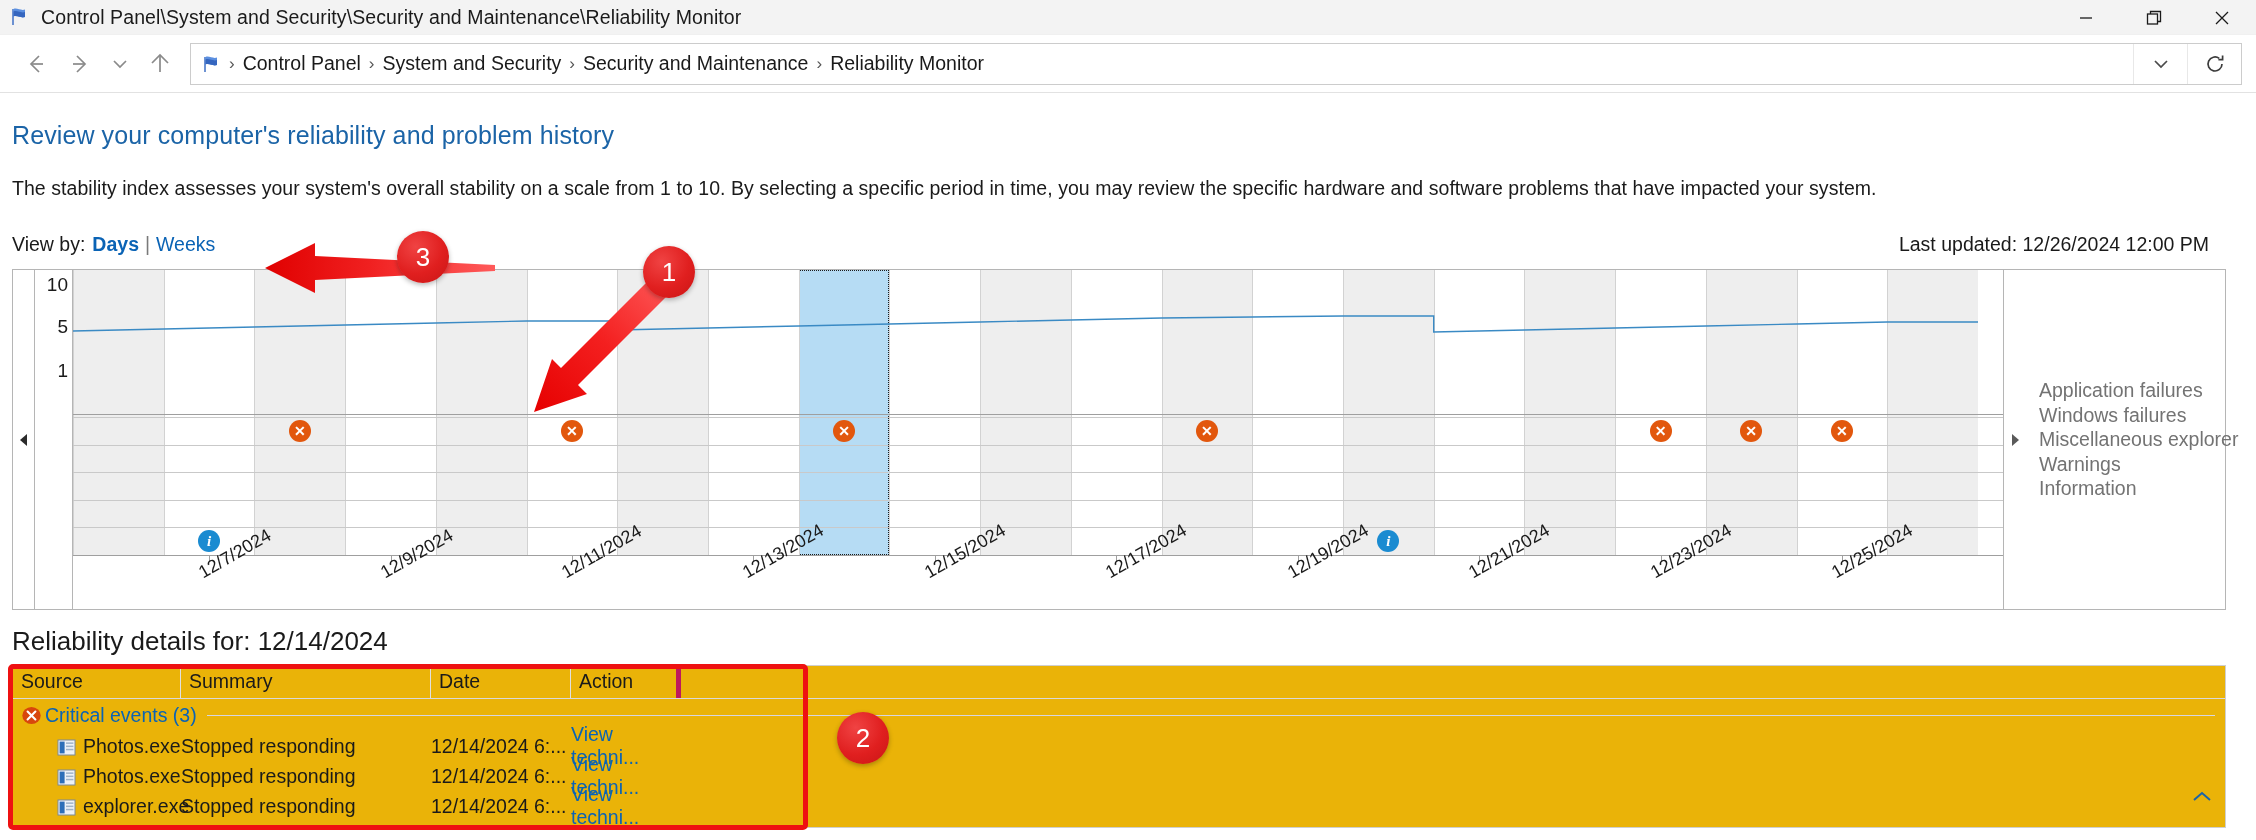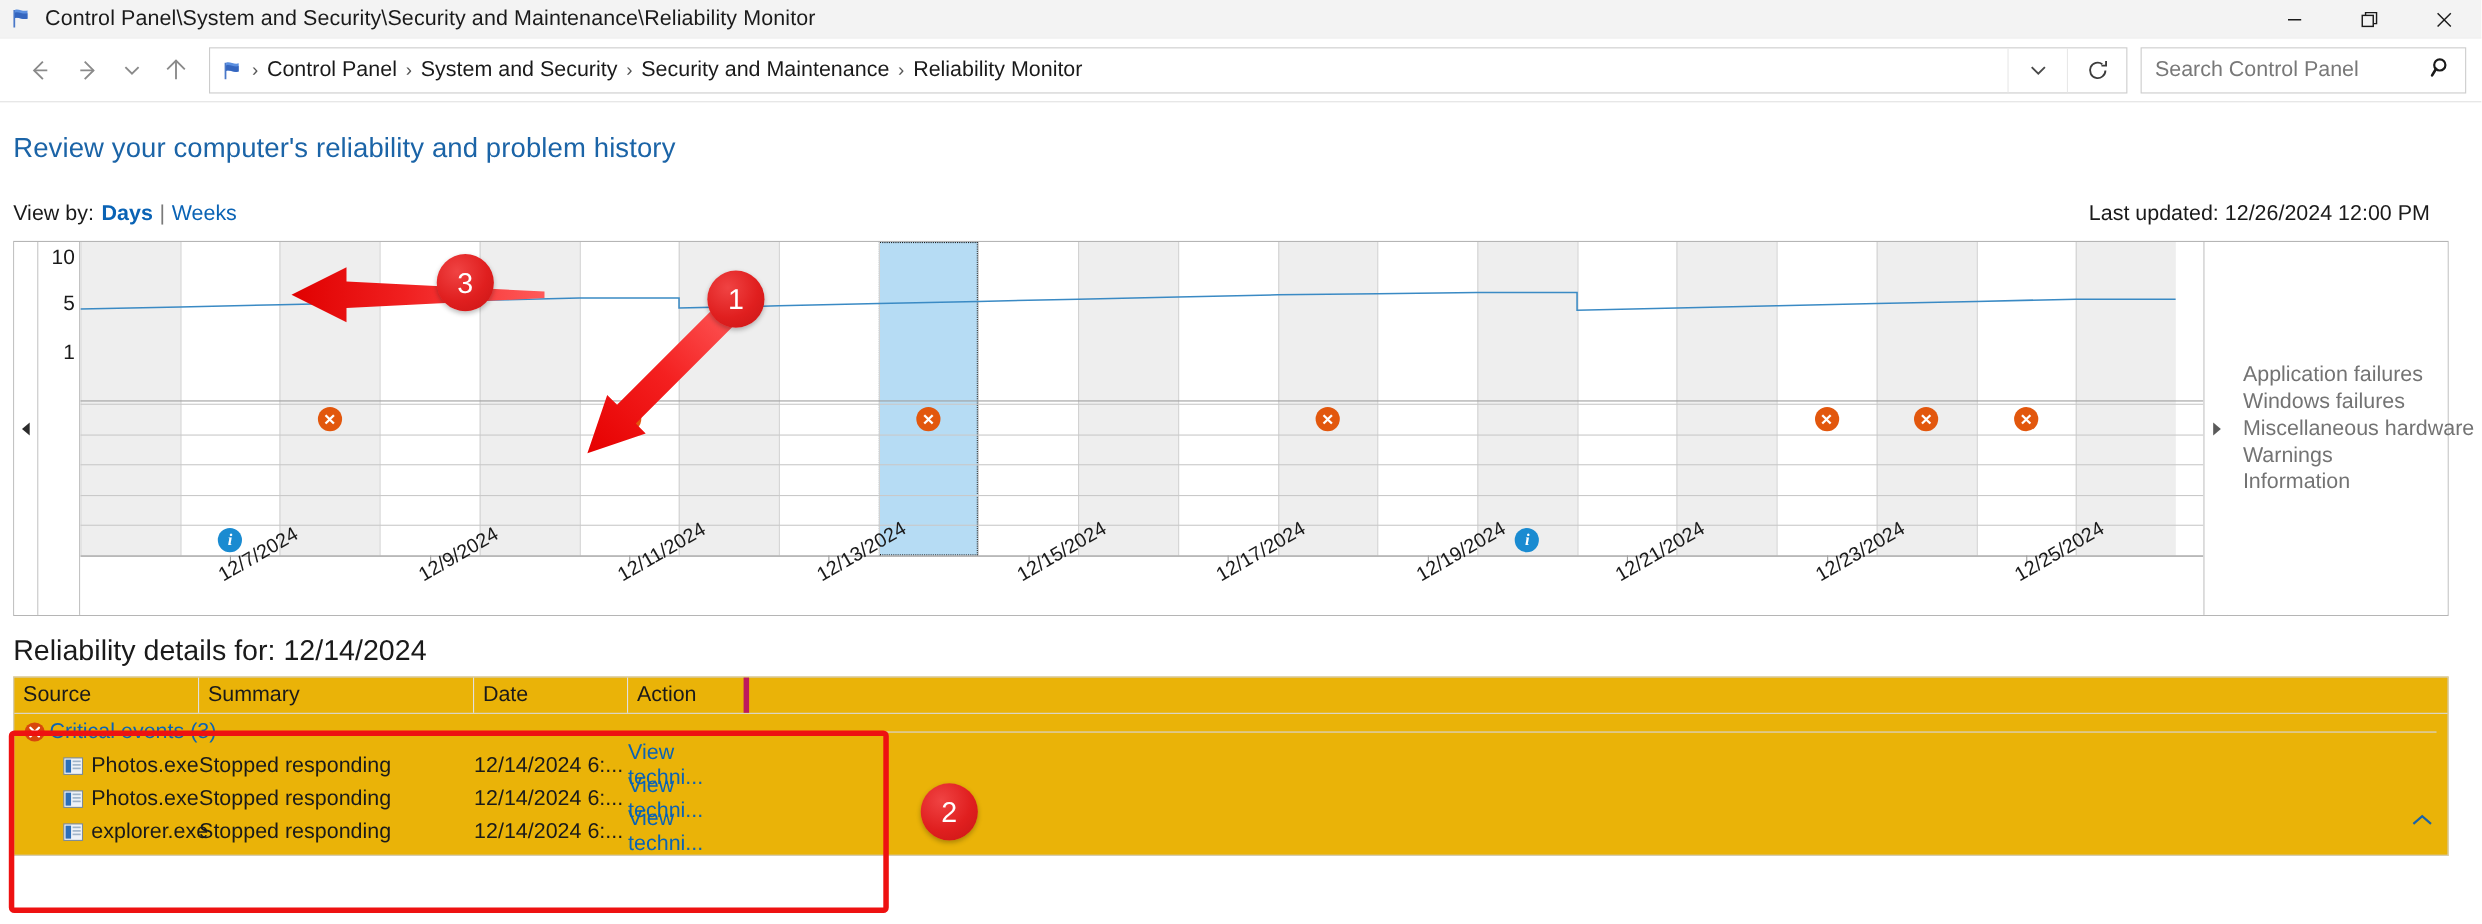--- a/index.html
+++ b/index.html
@@ -237,34 +237,26 @@
       </div>
       <div class="addr-btn">
         <svg width="24" height="24" viewBox="0 0 24 24">
           <path d="M19 12 A7 7 0 1 1 16.2 6.4" fill="none" stroke="#3c3c3c" stroke-width="1.7"></path>
           <path d="M19.6 3.4 L19.6 7.6 L15.4 7.6" fill="none" stroke="#3c3c3c" stroke-width="1.7"></path>
         </svg>
       </div>
     </div>
   </div>
 
-  <div class="searchbox">
-    <span class="ph">Search Control Panel</span>
-    <span>
-      <svg width="24" height="24" viewBox="0 0 24 24">
-        <circle cx="11" cy="10" r="5.1" fill="none" stroke="#1a1a1a" stroke-width="2"></circle>
-        <path d="M7.5 13.7 L4 19.5" stroke="#1a1a1a" stroke-width="2.4" stroke-linecap="round"></path>
-      </svg>
-    </span>
-  </div>
 </div>
 
 <div class="content">
 
   <div class="page-title">Review your computer's reliability and problem history</div>
+  <div class="desc">The stability index assesses your system's overall stability on a scale from 1 to 10. By selecting a specific period in time, you may review the specific hardware and software problems that have impacted your system.</div>
 
   <div class="viewrow">
     <span class="viewby">
       <span class="lbl">View by:</span>
       <span class="lnk bold">Days</span>
       <span class="pipe">|</span>
       <span class="lnk">Weeks</span>
     </span>
     <span class="lastupd">Last updated: 12/26/2024 12:00 PM</span>
   </div>
@@ -370,21 +362,21 @@
 
     <div class="scroll-arrow right">
       <svg width="12" height="14" viewBox="0 0 12 14">
           <path d="M3 1 L10 7 L3 13 Z" fill="#5a5a5a"></path>
         </svg>
     </div>
 
     <div class="legend">
       <div>Application failures</div>
       <div>Windows failures</div>
-      <div>Miscellaneous hardware</div>
+      <div>Miscellaneous explorer</div>
       <div>Warnings</div>
       <div>Information</div>
     </div>
   </div>
 
   <div class="details-label">Reliability details for: 12/14/2024</div>
 
   <div class="tablewrap">
     <div class="thead">
       <div class="th c0">Source</div>

